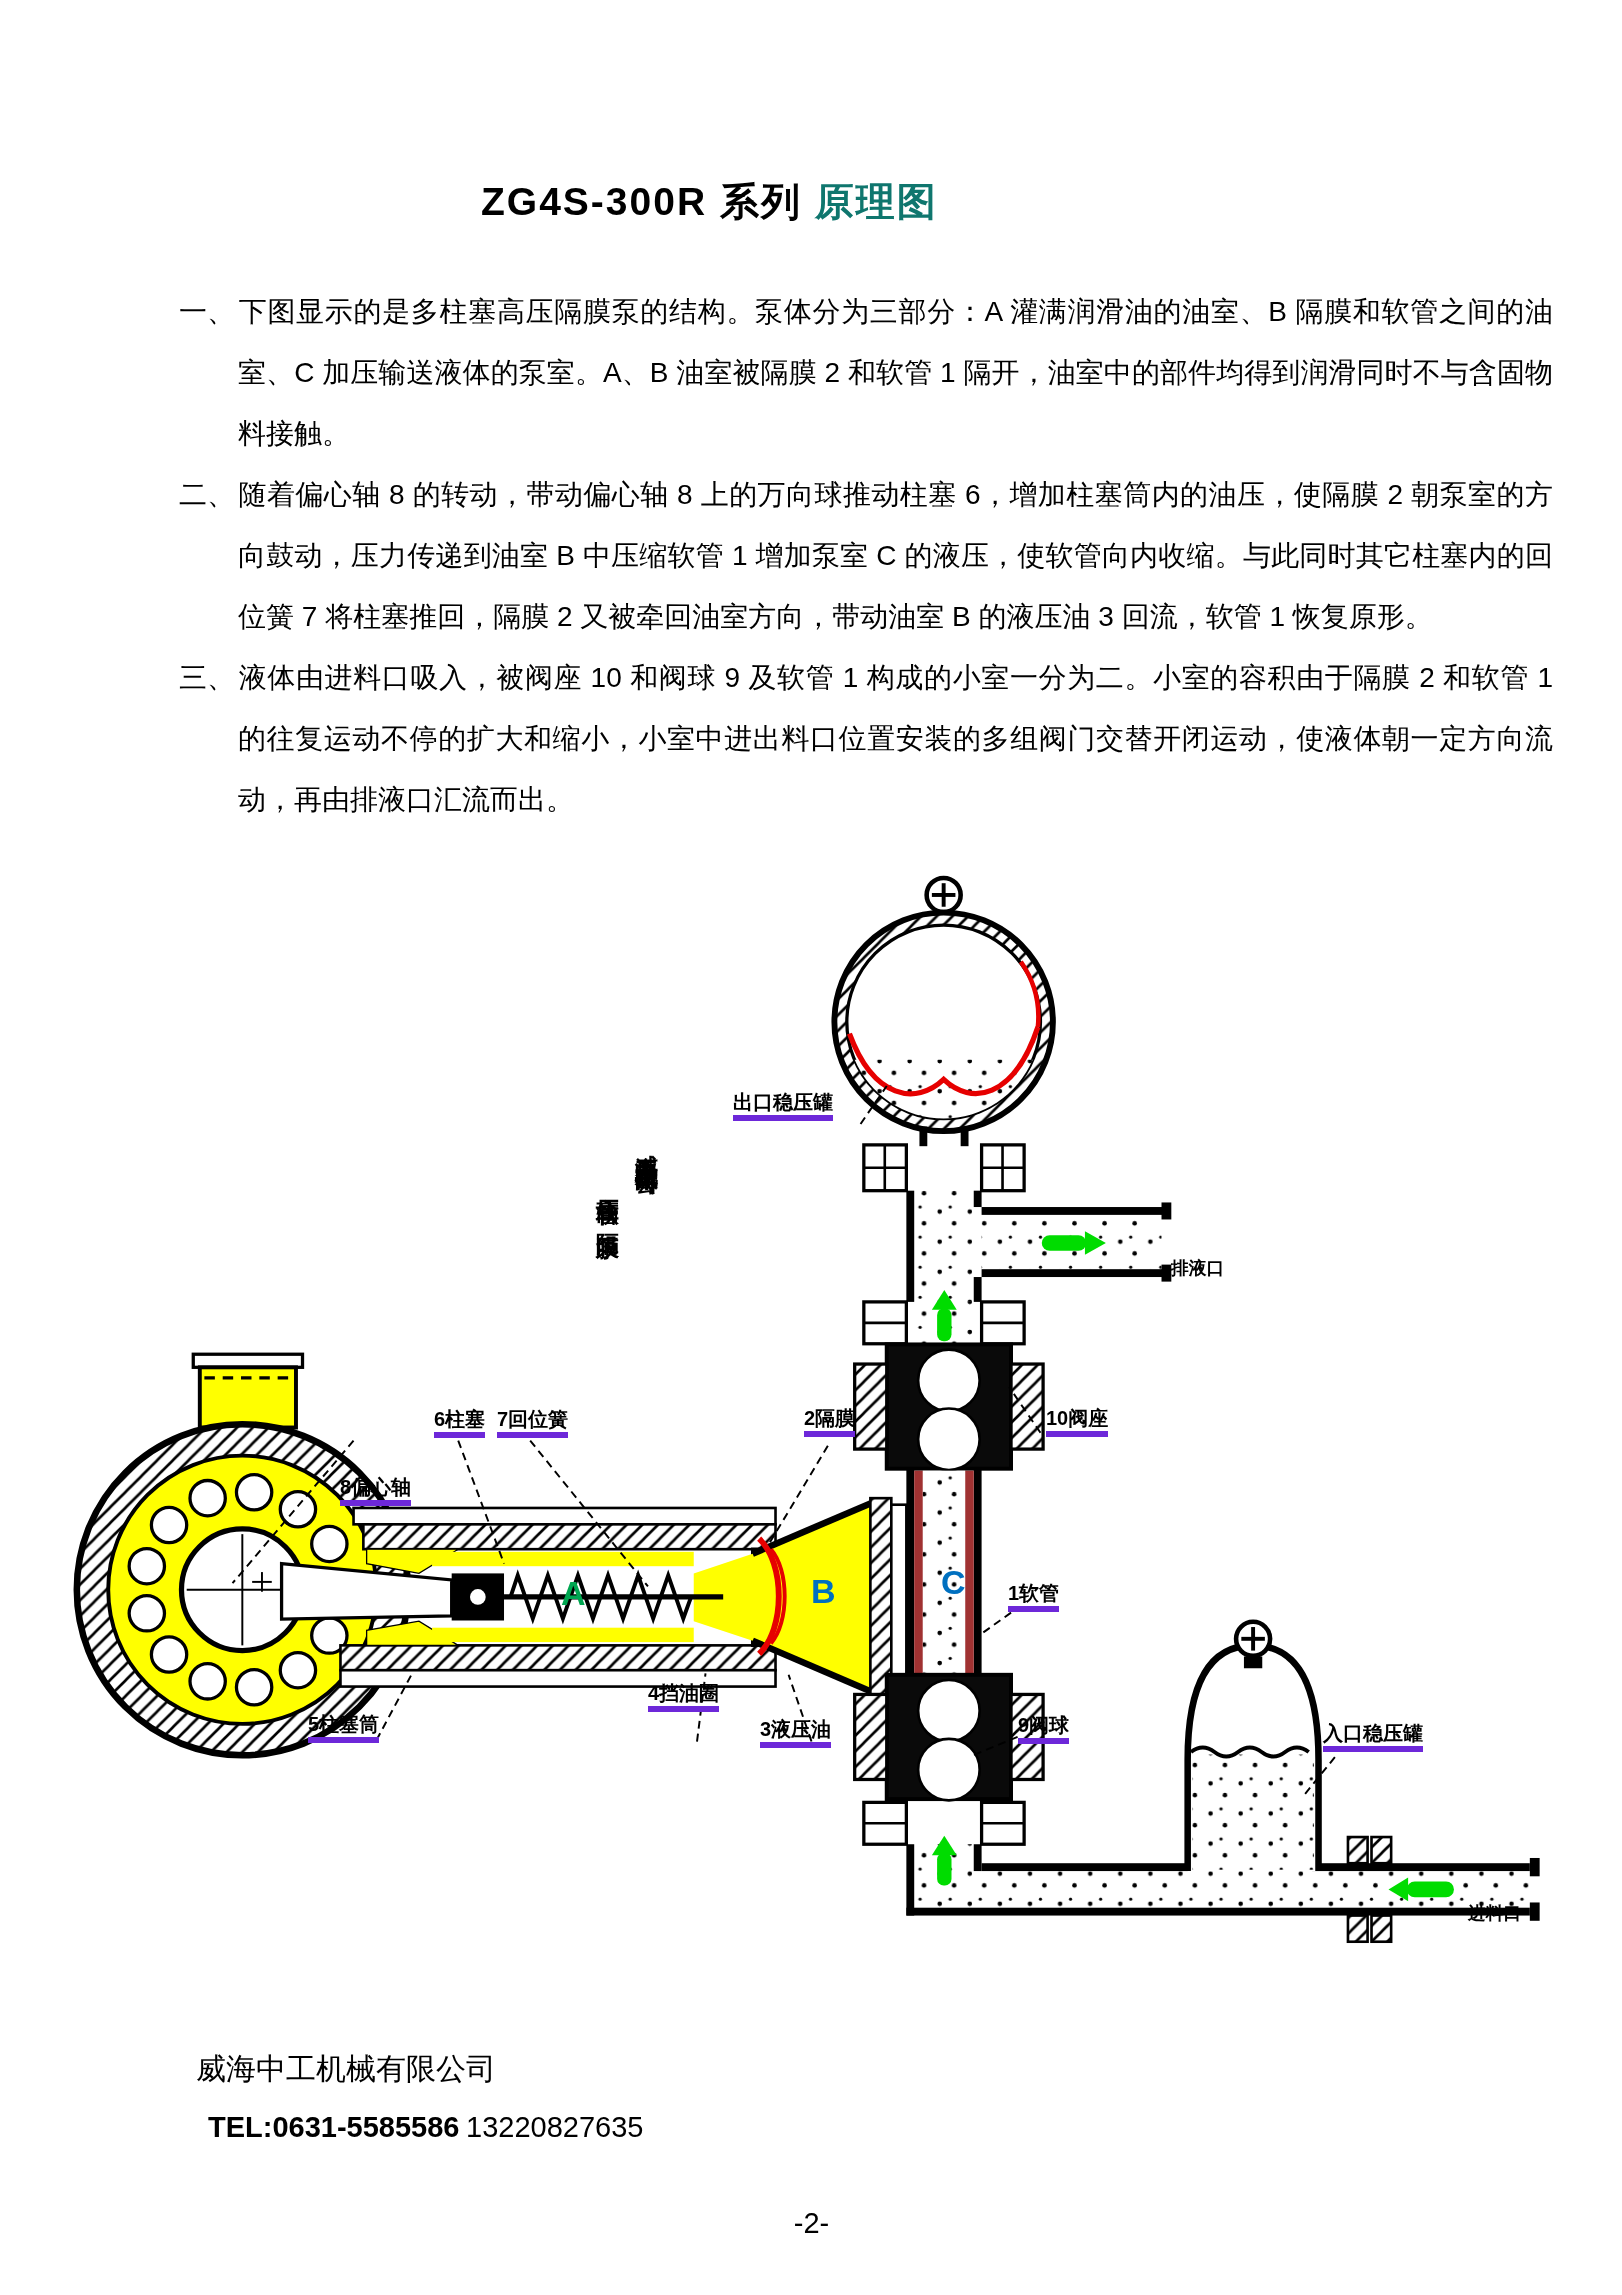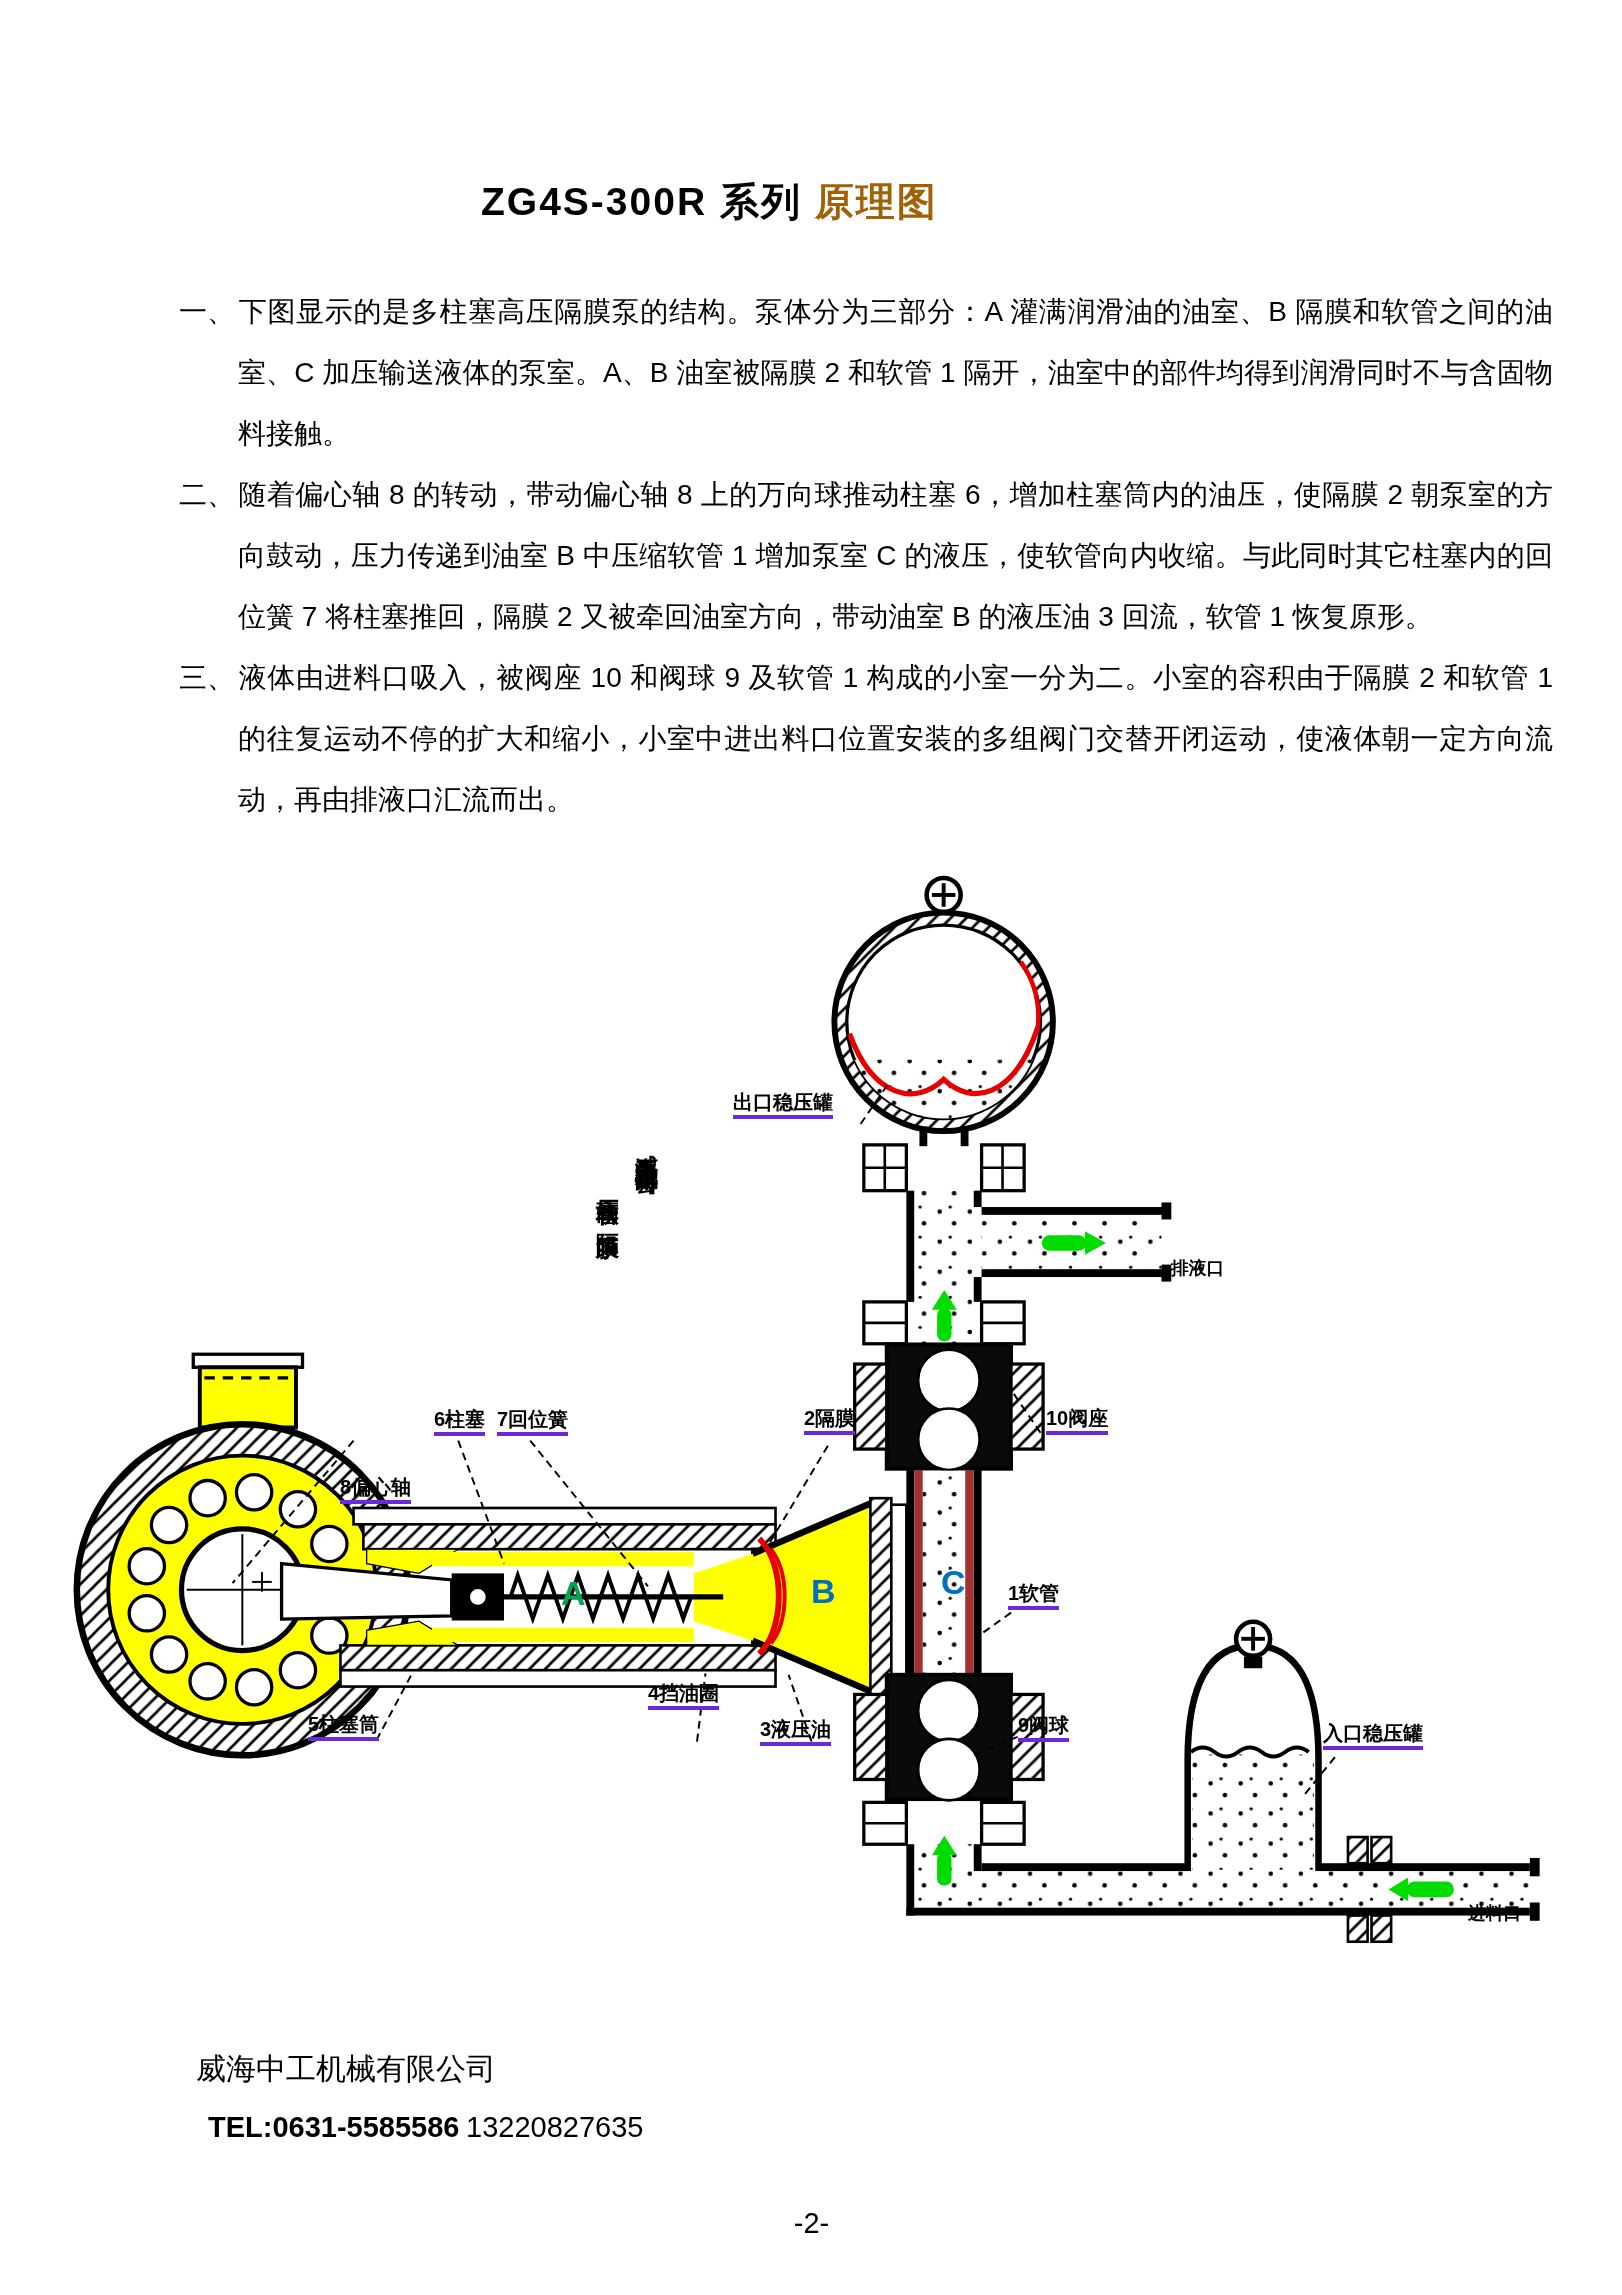--- a/index.html
+++ b/index.html
@@ -8,30 +8,30 @@
     width:1623px;height:2295px;
     background:#ffffff;
     font-family:"Liberation Sans", sans-serif;
     color:#000;
     overflow:hidden;
   }
   .title{
     position:absolute;left:481px;top:175px;
     font-size:39px;font-weight:bold;letter-spacing:2px;white-space:nowrap;
   }
-  .title .accent{color:#a16207;}
+  .title .accent{color:#0f766e;}
   .body-text{
     position:absolute;left:131px;top:281px;width:1374px;
     font-size:28px;line-height:61px;text-align:justify;margin-left:48px;
   }
   .body-text p{margin:0;padding-left:59px;}
   .body-text .marker{display:inline-block;width:59px;margin-left:-59px;}
   .dlabel{
     position:absolute;font-size:20px;font-weight:bold;white-space:nowrap;
-    border-bottom:4px solid #6d28d9;padding-bottom:2px;line-height:1.1;
+    border-bottom:6px solid #6d28d9;padding-bottom:2px;line-height:1.1;
   }
   .plabel{
     position:absolute;font-size:17.7px;font-weight:bold;white-space:nowrap;line-height:1.1;margin-top:26px;
   }
   .vtext{
     position:absolute;font-size:23px;font-weight:bold;
     writing-mode:vertical-rl;text-orientation:upright;letter-spacing:2px;white-space:nowrap;
   }
   .letter{position:absolute;font-size:34px;font-weight:bold;line-height:1;}
   .footer-company{position:absolute;left:196px;top:2049px;font-size:30px;}

